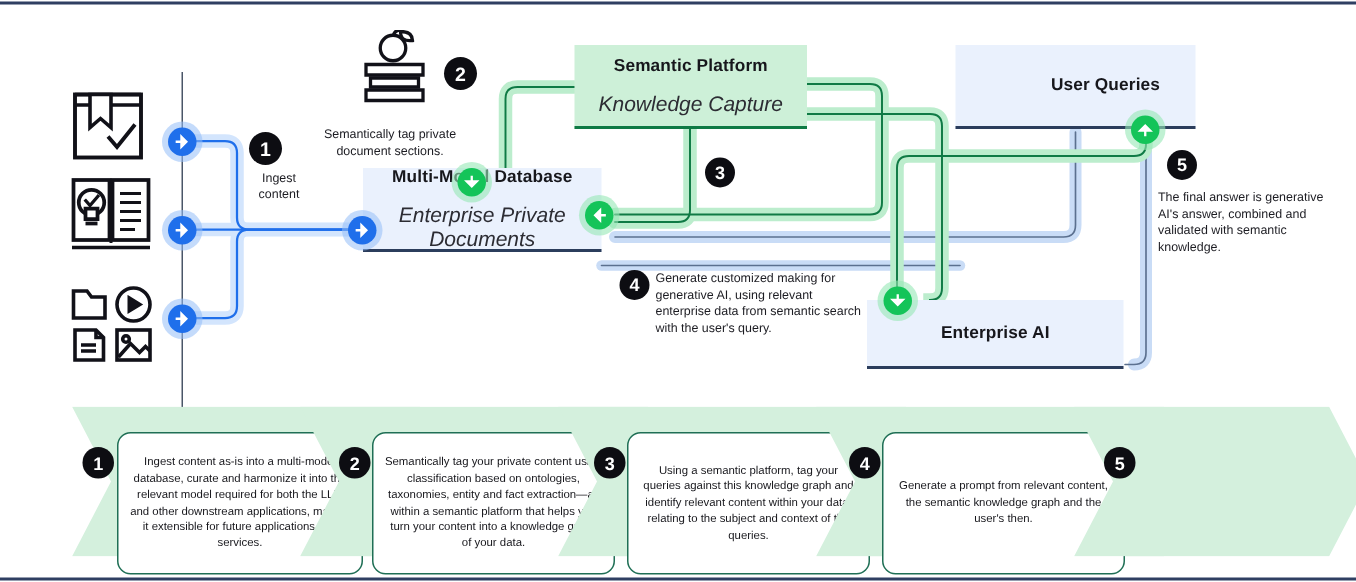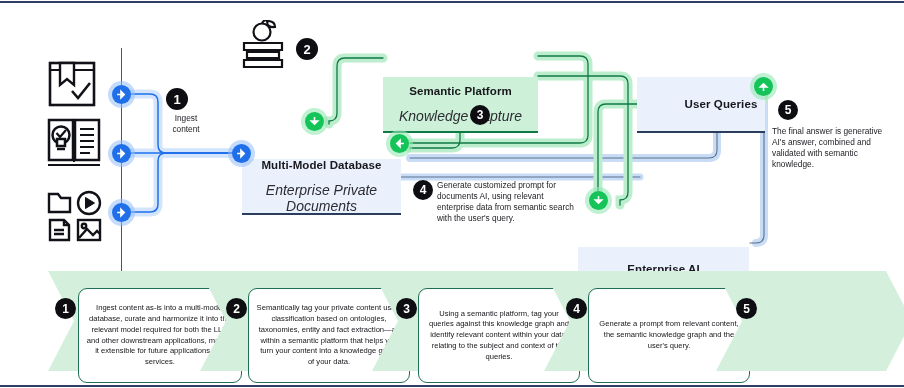--- a/index.html
+++ b/index.html
@@ -15,31 +15,30 @@
 
   
   #wires { position:absolute; left:0; top:0; width:904px; height:388px; z-index:1; }
 
   
   .node {
     position:absolute; z-index:3;
     display:flex; flex-direction:column;
     align-items:center; justify-content:center;
     text-align:center;
-    margin-top:47px;
   }
   .node .title { font-weight:bold; font-size:11.5px; color:#17171c; letter-spacing:.1px; }
   .node .sub   { font-size:14px; color:#2c2c33; margin-top:11px;font-style:italic; }
 
   .node.blue  { background:#eaf1fd; border-bottom:2.2px solid #2b3d5c; }
   .node.green { background:#cdf0d8; border-bottom:2.2px solid #0f7a45; }
 
   #node-mmdb      { left:242px; top:112px;  width:159px; height:56px; }
   #node-semplat   { left:383px; top:30px;   width:155px; height:56px; }
-  #node-queries   { left:637px; top:30px;   width:128px; height:56px;padding-left:40px; }
+  #node-queries   { left:637px; top:30px;   width:160px; height:56px;padding-left:40px; }
   #node-genai     { left:578px; top:200px;  width:171px; height:46px; }
 
   
   .puck {
     position:absolute; z-index:6;
     width:19px; height:19px; border-radius:50%;
     display:flex; align-items:center; justify-content:center;
   }
   .puck.blue  { background:#1f6feb; box-shadow:0 0 0 4px rgba(147,190,247,.55); }
   .puck.green { background:#14c459; box-shadow:0 0 0 4px rgba(150,231,181,.6); }
@@ -268,25 +267,26 @@
   <div class="puck green" id="puck-genai">
     <svg viewBox="0 0 10 10">
         <path d="M5 1 v5 M2 4.5 L5 7.5 L8 4.5 Z" stroke="#fff" stroke-width="1.4" fill="#fff"></path>
       </svg>
   </div>
 
   <div class="numdot lg" id="dot1">1</div>
   <div class="note" id="note1">Ingest content</div>
 
   <div class="numdot lg" id="dot2">2</div>
+  <div class="note" id="note2">Semantically tag private document sections.</div>
 
   <div class="numdot md" id="dot3">3</div>
 
   <div class="numdot md" id="dot4">4</div>
-  <div class="note" id="note4">Generate customized prompt for documents AI, using relevant enterprise data from semantic search with the user's query.</div>
+  <div class="note" id="note4">Generate customized making for generative AI, using relevant enterprise data from semantic search with the user's query.</div>
 
   <div class="numdot md" id="dot5">5</div>
   <div class="note" id="note5">The final answer is generative AI's answer, combined and validated with semantic knowledge.</div>
 
   <div id="steps">
 
     <div class="chev" style="left:48px;  width:258px;"></div>
     <div class="stepcard" style="left:78px; width:164px;">
       <p>Ingest content as-is into a multi-model database, curate and harmonize it into the relevant model required for both the LLM and other downstream applications, making it extensible for future applications and services.</p>
     </div>
@@ -299,21 +299,21 @@
     <div class="stepnum" style="left:226px; top:32px;">2</div>
 
     <div class="chev" style="left:372px; width:258px;"></div>
     <div class="stepcard" style="left:418px; width:162px;">
       <p>Using a semantic platform, tag your queries against this knowledge graph and identify relevant content within your data, relating to the subject and context of the queries.</p>
     </div>
     <div class="stepnum" style="left:396px; top:32px;">3</div>
 
     <div class="chev" style="left:544px; width:258px;"></div>
     <div class="stepcard" style="left:588px; width:162px;">
-      <p>Generate a prompt from relevant content, the semantic knowledge graph and the user's query.</p>
+      <p>Generate a prompt from relevant content, the semantic knowledge graph and the user's then.</p>
     </div>
     <div class="stepnum" style="left:566px; top:32px;">4</div>
 
     <div class="chev" style="left:716px; width:196px;"></div>
     <div class="stepnum" style="left:736px; top:32px;">5</div>
 
   </div>
 </div>
 
 </body></html>

